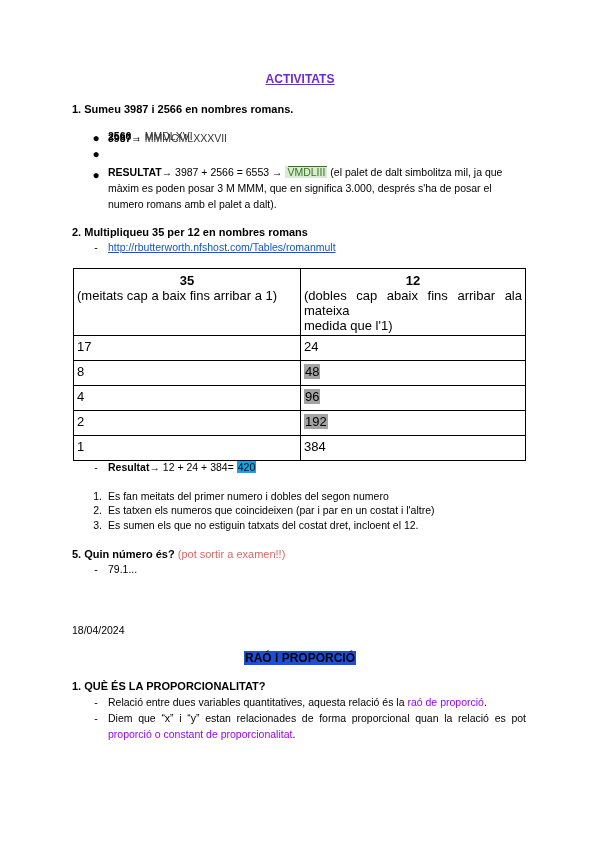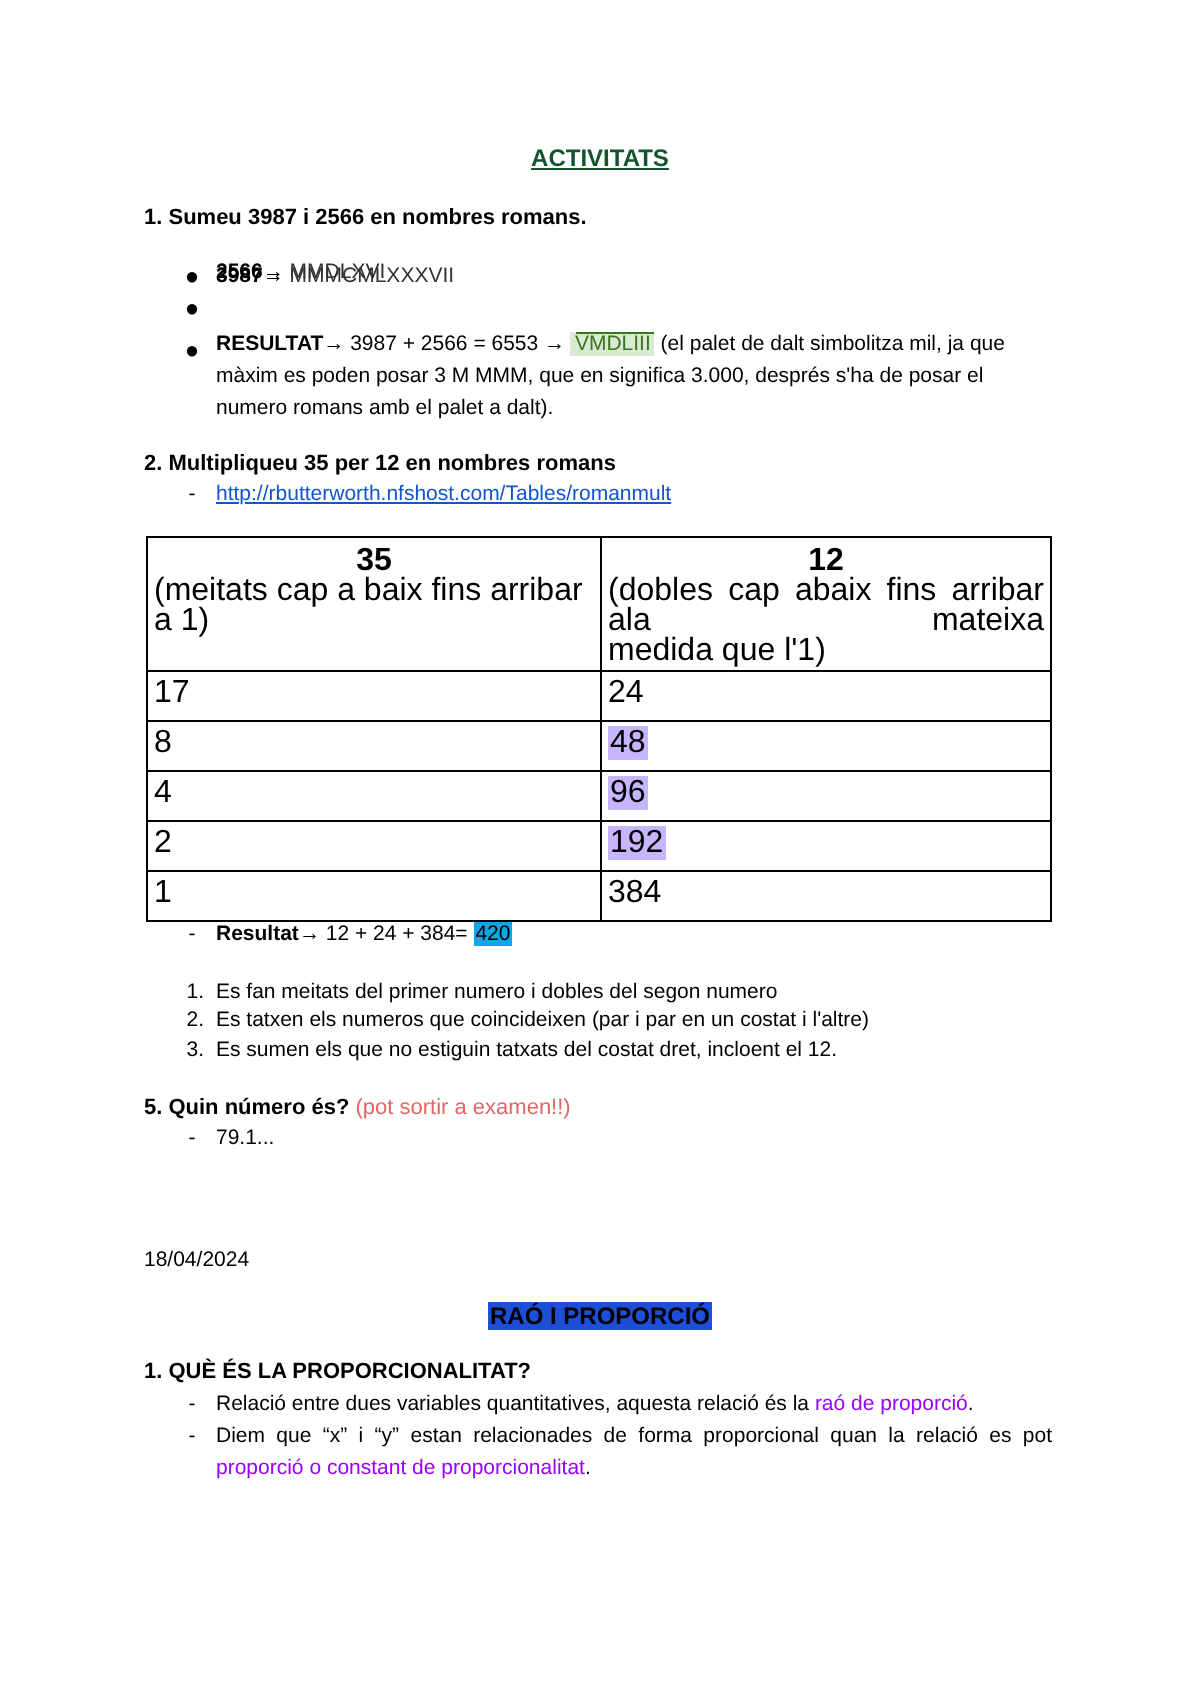--- a/index.html
+++ b/index.html
@@ -1,36 +1,36 @@
 <!DOCTYPE html>
 <html><head>
 <meta charset="utf-8">
 <style>
   html, body { margin: 0; padding: 0; background: #ffffff; }
   body { width: 600px; height: 848px; position: relative; overflow: hidden;
          font-family: "Liberation Sans", sans-serif; color: #000; font-size: 10.5px; }
   .abs { position: absolute; }
   .title { left: 0; width: 600px; text-align: center; font-weight: bold; font-size: 12px; }
-  .title-purple { color: #14532d; text-decoration: underline; }
+  .title-purple { color: #6d28d9; text-decoration: underline; }
   .title-orange span { background: #1d4ed8; padding: 0 1px; }
   .h { font-weight: bold; font-size: 11px; left: 72px; }
   .bul { left: 92px; width: 8px; text-align: center; font-size: 12px; line-height: 14px; }
   .txt { left: 108px; font-size: 10.5px; line-height: 16px; }
   .dash { left: 92px; width: 8px; text-align: center; line-height: 16px; }
   .b { font-weight: bold; }
   .gray { color: #333; }
   .green-hl { background: #d9ead3; color: #38761d; padding: 0 2px; }
   .green-hl2 { background: #0ea5e9; padding: 0 1px; }
-  .red-hl { background: #c4b5fd; padding: 0 1px; }
+  .red-hl { background: #a3a3a3; padding: 0 1px; }
   .link { color: #1155cc; text-decoration: underline; }
   .red { color: #e06666; }
   .purple-b { color: #9900ff; font-weight: normal; }
   .just { text-align: justify; width: 418px; }
   table { border-collapse: collapse; position: absolute; left: 73px; top: 268px; width: 453px; }
-  td { border: 1.3px solid #000; vertical-align: top; padding: 2px 3px; font-size: 16px; line-height: 15px; }
+  td { border: 1.3px solid #000; vertical-align: top; padding: 2px 3px; font-size: 13px; line-height: 15px; }
   td.c1 { width: 220px; }
   tr.head td { height: 54px; padding-top: 4px; }
   tr.row td { height: 19px; padding-top: 3px; padding-bottom: 2px; }
   .center { text-align: center; display: block; font-weight: bold; }
   .num { left: 88px; width: 14px; text-align: right; line-height: 15px; }
   .sup { position: relative; }
   .sup .bar { position: absolute; left: 3px; right: 0; top: 0; border-top: 1px solid #38761d; }
 </style>
 </head>
 <body>

